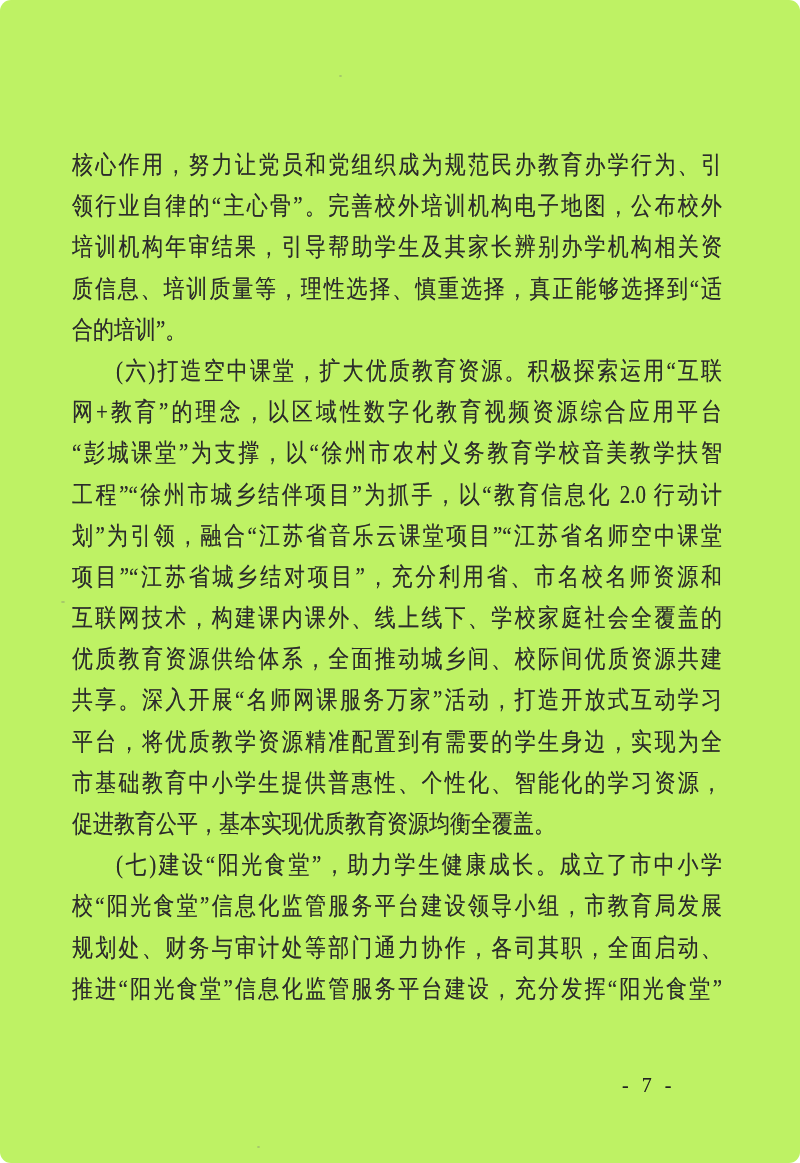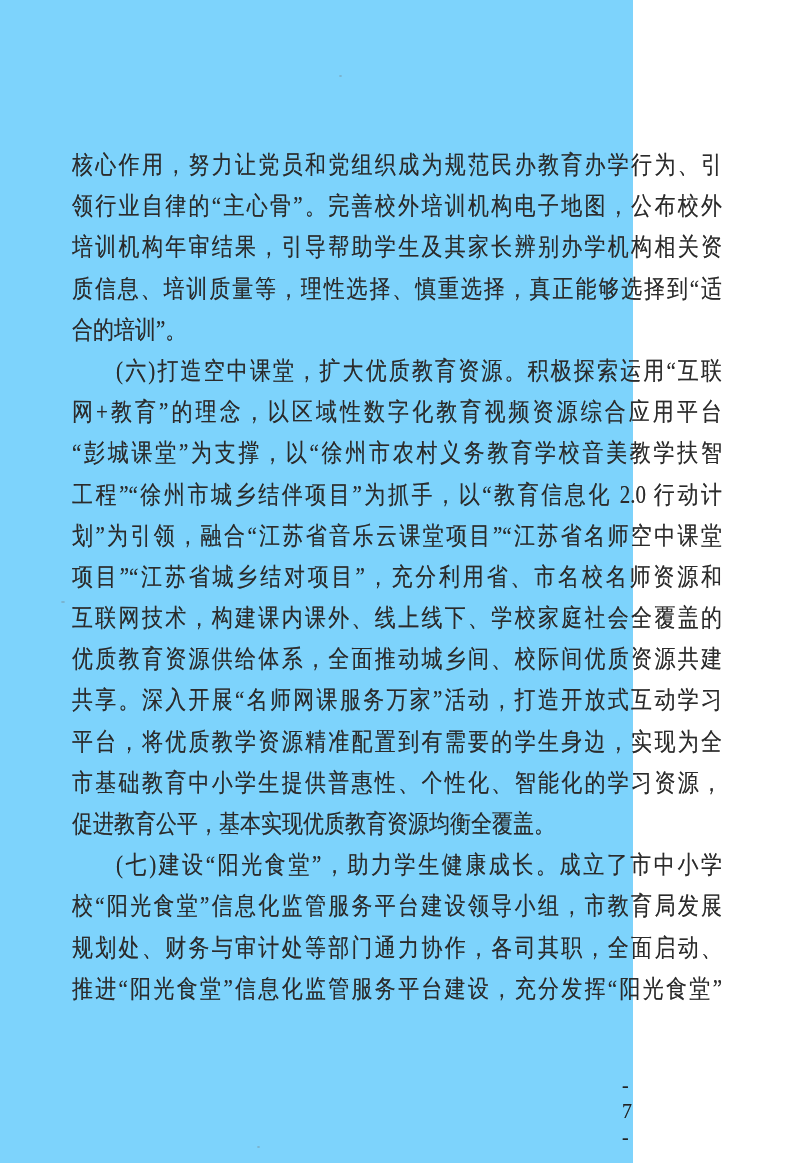--- a/index.html
+++ b/index.html
@@ -5,25 +5,26 @@
   html, body {
     margin: 0;
     padding: 0;
     width: 800px;
     height: 1163px;
     background: #ffffff;
     overflow: hidden;
   }
   .page {
     position: relative;
-    width: 633px;
+    width: 800px;
     height: 1163px;
-    background: #7dd3fc;
+    background: #bef264;
     font-family: "Liberation Serif", "DejaVu Serif", serif;
     color: #2b2b2b;
+    border-radius: 11px;
   }
   .text-block {
     position: absolute;
     left: 72px;
     top: 145px;
     width: 650px;
   }
   .line {
     height: 41.2px;
     line-height: 41.2px;

